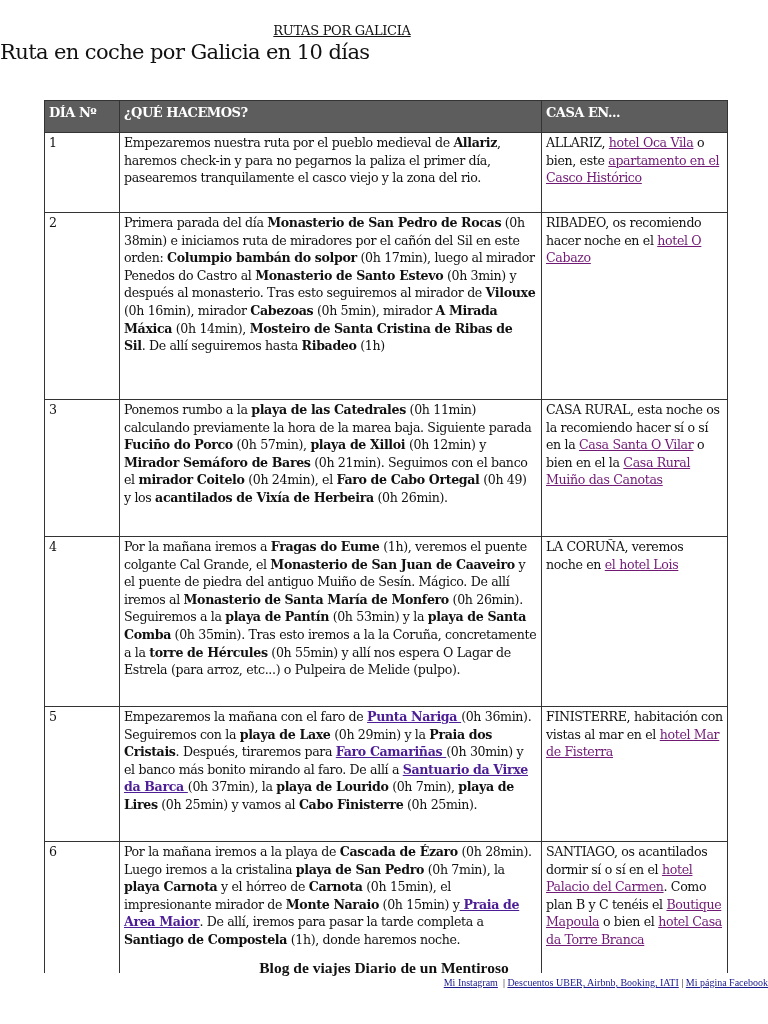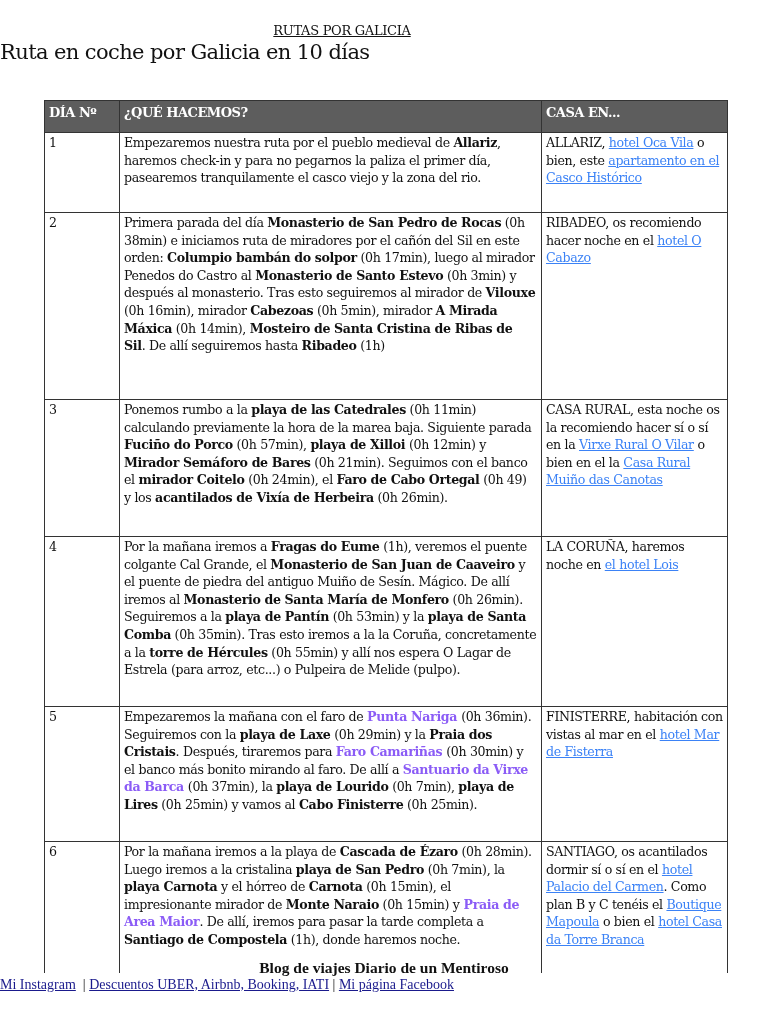--- a/index.html
+++ b/index.html
@@ -31,29 +31,29 @@
       height: 21px; padding-top: 3px; letter-spacing: -0.5px;
     }
     col.c1 { width: 75px; } col.c2 { width: 422px; } col.c3 { width: 186px; }
     tr.r1 td { height: 71px; }
     tr.r2 td { height: 178px; }
     tr.r3 td { height: 128px; }
     tr.r4 td { height: 161px; }
     tr.r5 td { height: 126px; }
     tr.r6 td { height: 123px; border-bottom: none; }
     b { font-weight: bold; }
-    a, .lnk { color: #3b82f6; text-decoration: underline; }
-    .ulb { font-weight: bold; color: #8b5cf6; }
+    a, .lnk { color: #701a75; text-decoration: underline; }
+    .ulb { text-decoration: underline; font-weight: bold; color: #4c1d95; }
     .footer-title {
       position: absolute; top: 959px; left: 0; width: 768px; text-align: center;
       font-family: "Liberation Serif", serif; font-weight: bold; font-size: 15.5px; color: #111;
     }
     .footer-links {
-      position: absolute; top: 977px; left: 0; width: 768px; text-align: left;
-      font-family: "Liberation Serif", serif; font-size: 14px; color: #111;
+      position: absolute; top: 977px; left: 0; width: 768px; text-align: right;
+      font-family: "Liberation Serif", serif; font-size: 10px; color: #111;
     }
     .footer-links a { color: #1a1a8c; }
   </style>
 </head>
 <body>
 
 <div class="kicker">RUTAS POR GALICIA</div>
 <div class="title">Ruta en coche por Galicia en 10 días</div>
 
 <table class="route">
@@ -76,26 +76,26 @@
       <td><span>ALLARIZ, </span><a href="#">hotel Oca Vila</a><span> o bien, este </span><a href="#">apartamento en el Casco Histórico</a></td>
     </tr>
     <tr class="r2">
       <td>2</td>
       <td><span>Primera parada del día </span><b>Monasterio de San Pedro de Rocas</b><span> (0h 38min) e iniciamos ruta de miradores por el cañón del Sil en este orden: </span><b>Columpio bambán do solpor</b><span> (0h 17min), luego al mirador Penedos do Castro al </span><b>Monasterio de Santo Estevo</b><span> (0h 3min) y después al monasterio. Tras esto seguiremos al mirador de </span><b>Vilouxe</b><span> (0h 16min), mirador </span><b>Cabezoas</b><span> (0h 5min), mirador </span><b>A Mirada Máxica</b><span> (0h 14min), </span><b>Mosteiro de Santa Cristina de Ribas de Sil</b><span>. De allí seguiremos hasta </span><b>Ribadeo</b><span> (1h)</span></td>
       <td><span>RIBADEO, os recomiendo hacer noche en el </span><a href="#">hotel O Cabazo</a></td>
     </tr>
     <tr class="r3">
       <td>3</td>
       <td><span>Ponemos rumbo a la </span><b>playa de las Catedrales</b><span> (0h 11min) calculando previamente la hora de la marea baja. Siguiente parada </span><b>Fuciño do Porco</b><span> (0h 57min), </span><b>playa de Xilloi</b><span> (0h 12min) y </span><b>Mirador Semáforo de Bares</b><span> (0h 21min). Seguimos con el banco el </span><b>mirador Coitelo</b><span> (0h 24min), el </span><b>Faro de Cabo Ortegal</b><span> (0h 49) y los </span><b>acantilados de Vixía de Herbeira</b><span> (0h 26min).</span></td>
-      <td><span>CASA RURAL, esta noche os la recomiendo hacer sí o sí en la </span><a href="#">Virxe Rural O Vilar</a><span> o bien en el la </span><a href="#">Casa Rural Muiño das Canotas</a></td>
+      <td><span>CASA RURAL, esta noche os la recomiendo hacer sí o sí en la </span><a href="#">Casa Santa O Vilar</a><span> o bien en el la </span><a href="#">Casa Rural Muiño das Canotas</a></td>
     </tr>
     <tr class="r4">
       <td>4</td>
       <td><span>Por la mañana iremos a </span><b>Fragas do Eume</b><span> (1h), veremos el puente colgante Cal Grande, el </span><b>Monasterio de San Juan de Caaveiro</b><span> y el puente de piedra del antiguo Muiño de Sesín. Mágico. De allí iremos al </span><b>Monasterio de Santa María de Monfero</b><span> (0h 26min). Seguiremos a la </span><b>playa de Pantín</b><span> (0h 53min) y la </span><b>playa de Santa Comba</b><span> (0h 35min). Tras esto iremos a la la Coruña, concretamente a la </span><b>torre de Hércules</b><span> (0h 55min) y allí nos espera O Lagar de Estrela (para arroz, etc...) o Pulpeira de Melide (pulpo).</span></td>
-      <td><span>LA CORUÑA, haremos noche en </span><a href="#">el hotel Lois</a></td>
+      <td><span>LA CORUÑA, veremos noche en </span><a href="#">el hotel Lois</a></td>
     </tr>
     <tr class="r5">
       <td>5</td>
       <td><span>Empezaremos la mañana con el faro de </span><span class="ulb">Punta Nariga </span><span>(0h 36min). Seguiremos con la </span><b>playa de Laxe</b><span> (0h 29min) y la </span><b>Praia dos Cristais</b><span>. Después, tiraremos para </span><span class="ulb">Faro Camariñas </span><span>(0h 30min) y el banco más bonito mirando al faro. De allí a </span><span class="ulb">Santuario da Virxe da Barca </span><span>(0h 37min), la </span><b>playa de Lourido</b><span> (0h 7min), </span><b>playa de Lires</b><span> (0h 25min) y vamos al </span><b>Cabo Finisterre</b><span> (0h 25min).</span></td>
       <td><span>FINISTERRE, habitación con vistas al mar en el </span><a href="#">hotel Mar de Fisterra</a></td>
     </tr>
     <tr class="r6">
       <td>6</td>
       <td><span>Por la mañana iremos a la playa de </span><b>Cascada de Ézaro</b><span> (0h 28min). Luego iremos a la cristalina </span><b>playa de San Pedro</b><span> (0h 7min), la </span><b>playa Carnota</b><span> y el hórreo de </span><b>Carnota</b><span> (0h 15min), el impresionante mirador de </span><b>Monte Naraio</b><span> (0h 15min) y</span><span class="ulb"> Praia de Area Maior</span><span>. De allí, iremos para pasar la tarde completa a </span><b>Santiago de Compostela</b><span> (1h), donde haremos noche.</span></td>
       <td><span>SANTIAGO, os acantilados dormir sí o sí en el </span><a href="#">hotel Palacio del Carmen</a><span>. Como plan B y C tenéis el </span><a href="#">Boutique Mapoula</a><span> o bien el </span><a href="#">hotel Casa da Torre Branca</a></td>

